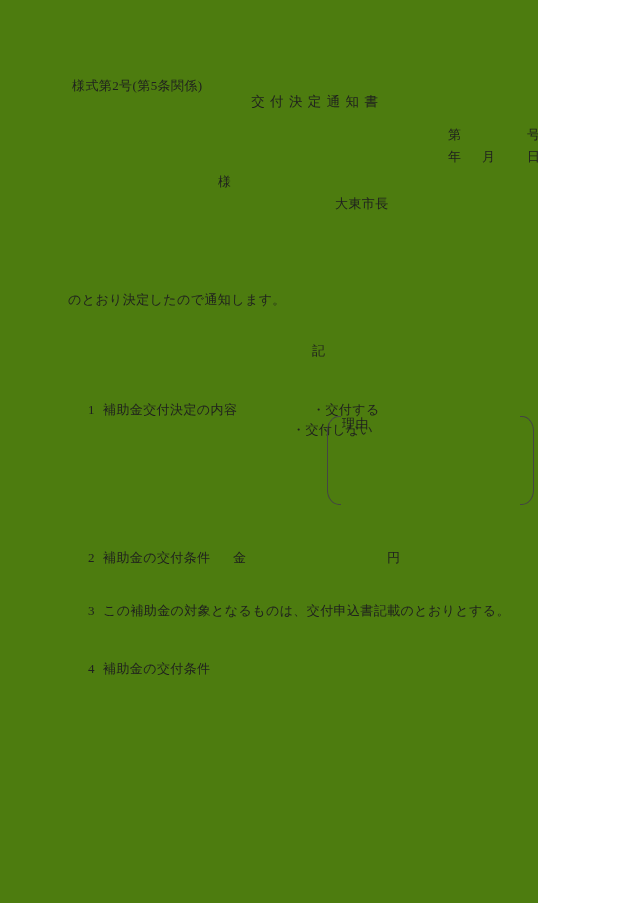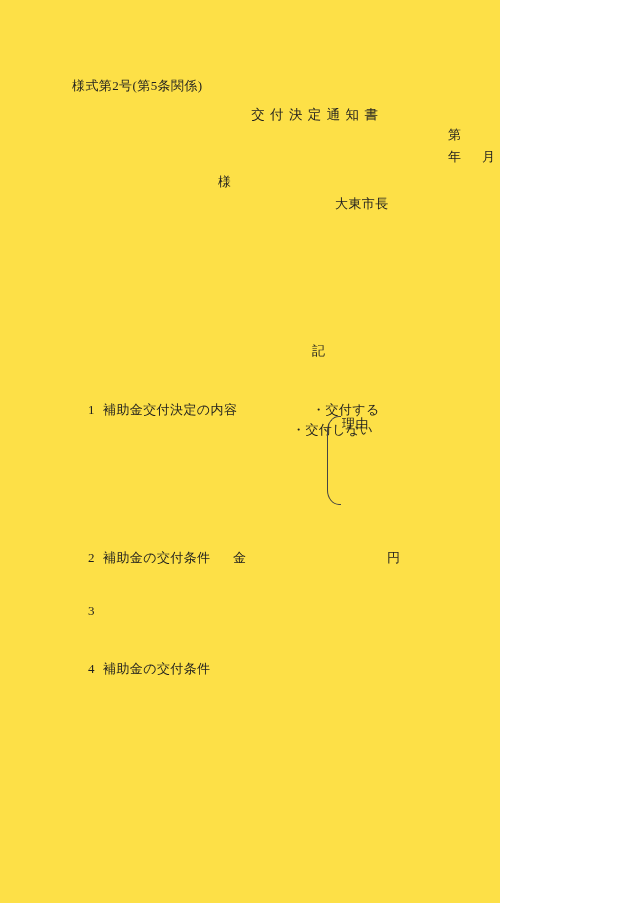--- a/index.html
+++ b/index.html
@@ -2,23 +2,23 @@
 <html><head>
 <meta charset="utf-8">
 <style>
   html, body {
     margin: 0;
     padding: 0;
     background: #ffffff;
   }
   .page {
     position: relative;
-    width: 500px;
+    width: 538px;
     height: 903px;
-    background: #fde047;
+    background: #4d7c0f;
     font-family: "Liberation Serif", "DejaVu Serif", serif;
     color: #1f1f1f;
     overflow: hidden;
   }
   .t {
     position: absolute;
     font-size: 13px;
     line-height: 1.1;
     letter-spacing: 0.4px;
     white-space: pre;
@@ -50,48 +50,50 @@
     border-bottom-right-radius: 12px 15px;
   }
 </style>
 </head>
 <body>
 
 <div class="page">
 
   <span class="t" style="left:72px; top:79px;">様式第2号(第5条関係)</span>
 
-  <span class="t title" style="top:108px;">交 付 決 定 通 知 書</span>
+  <span class="t title" style="top:95px;">交 付 決 定 通 知 書</span>
 
   <span class="t" style="left:448px; top:128px;">第</span>
   <span class="t" style="left:527px; top:128px;">号</span>
 
   <span class="t" style="left:448px; top:150px;">年</span>
   <span class="t" style="left:482px; top:150px;">月</span>
   <span class="t" style="left:527px; top:150px;">日</span>
 
   <span class="t" style="left:218px; top:175px;">様</span>
 
   <span class="t" style="left:335px; top:197px;">大東市長</span>
 
+  <span class="t" style="left:68px; top:293px;">のとおり決定したので通知します。</span>
 
   <span class="t" style="left:312px; top:344px;">記</span>
 
   <span class="t" style="left:88px; top:403px;">1</span>
   <span class="t" style="left:103px; top:403px;">補助金交付決定の内容</span>
   <span class="t" style="left:275px; top:403px;margin-left:37px;">・交付する</span>
   <span class="t" style="left:292px; top:423px;">・交付しない</span>
   <span class="t" style="left:342px; top:417px;">理由</span>
 
   <div class="bracket bracket-left" style="left:327px; top:416px;"></div>
   <div class="bracket bracket-right" style="left:520px; top:416px;"></div>
 
   <span class="t" style="left:88px; top:551px;">2</span>
   <span class="t" style="left:103px; top:551px;">補助金の交付条件</span>
   <span class="t" style="left:233px; top:551px;">金</span>
   <span class="t" style="left:387px; top:551px;">円</span>
 
   <span class="t" style="left:88px; top:604px;">3</span>
+  <span class="t" style="left:103px; top:604px;">この補助金の対象となるものは、交付申込書記載のとおりとする。</span>
 
   <span class="t" style="left:88px; top:662px;">4</span>
   <span class="t" style="left:103px; top:662px;text-align:right;">補助金の交付条件</span>
 
 </div>
 
 </body></html>

